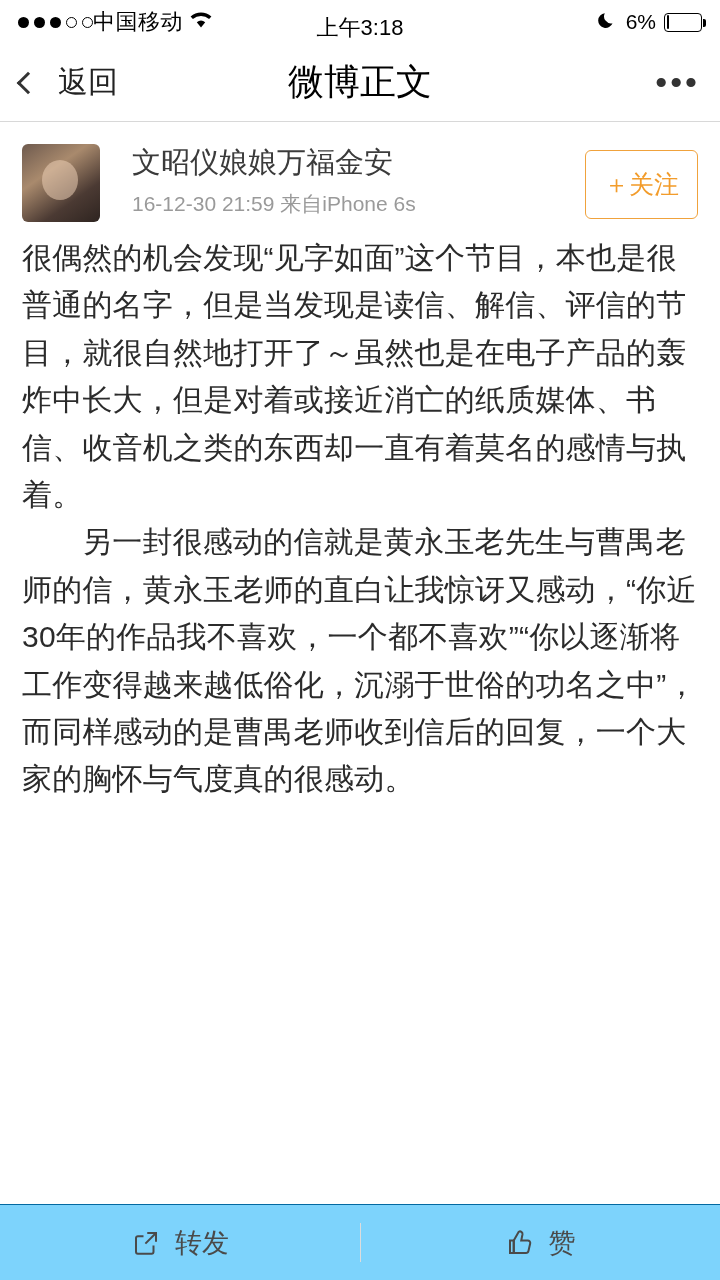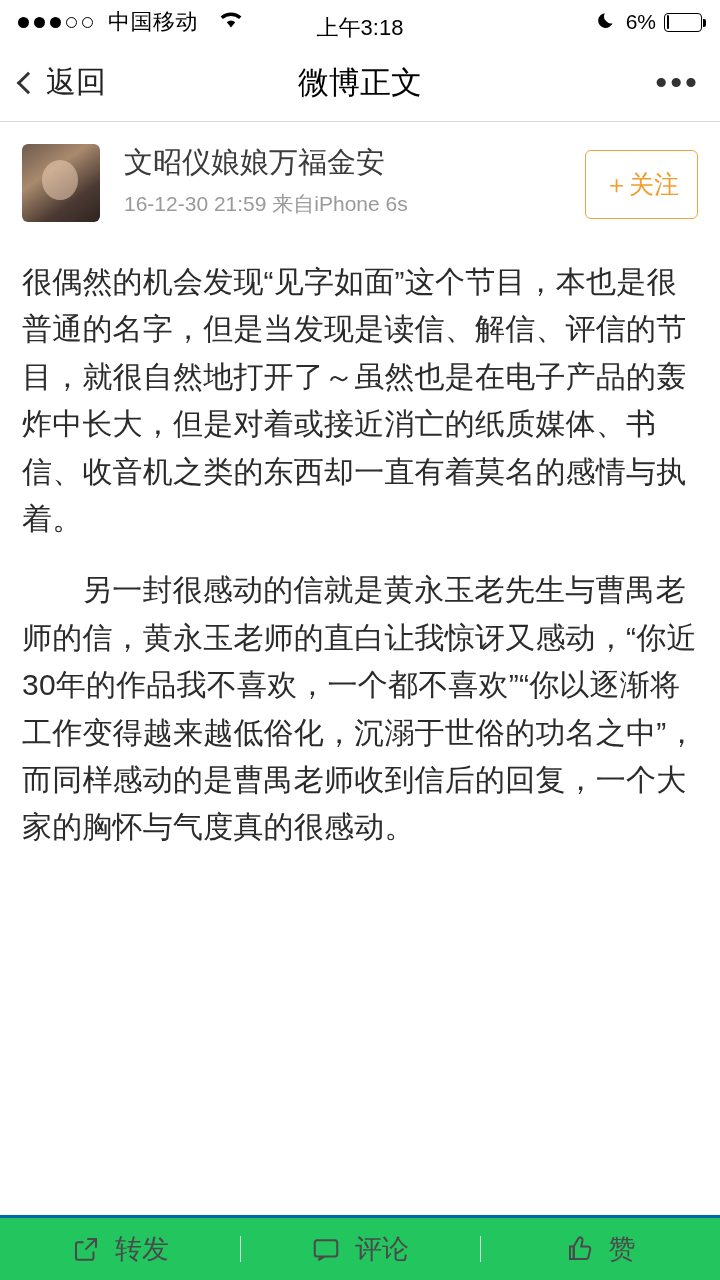--- a/index.html
+++ b/index.html
@@ -16,21 +16,21 @@
   .statusbar {
     height: 44px;
     display: flex;
     align-items: center;
     padding: 0 18px;
     font-size: 22px;
     color: #000;
     background: #fff;
     position: relative;
   }
-  .sb-left { display: flex; align-items: center; gap: 15px; }
+  .sb-left { display: flex; align-items: center; gap: 0; }
   .dots { display: flex; align-items: center; gap: 5px; }
   .dot { width: 11px; height: 11px; border-radius: 50%; background: #000; }
   .dot.hollow { background: transparent; border: 1.6px solid #000; }
   .carrier { font-size: 22px; letter-spacing: 0.5px; }
   .wifi { margin-left: 4px; display: inline-block; }
   .sb-center {
     position: absolute;
     left: 0; right: 0;
     text-align: center;
     font-size: 22px;
@@ -74,37 +74,37 @@
     display: flex;
     align-items: center;
     padding: 0 20px;
     background: #fff;
     border-bottom: 1px solid #d8d8d8;
     position: relative;
   }
   .nav-back {
     display: flex;
     align-items: center;
-    gap: 8px;
+    gap: 20px;
     font-size: 30px;
     color: #222;
   }
   .chev {
     display: inline-block;
     width: 16px; height: 16px;
     border-left: 3px solid #333;
     border-bottom: 3px solid #333;
     transform: rotate(45deg);
     margin-right: 2px;
   }
   .nav-title {
     position: absolute;
     left: 0; right: 0;
     text-align: center;
-    font-size: 31px;
+    font-size: 36px;
     color: #000;
     pointer-events: none;
   }
   .nav-more {
     margin-left: auto;
     font-size: 34px;
     letter-spacing: 3px;
     color: #333;
     line-height: 0.6;
   }
@@ -133,21 +133,21 @@
   }
   .avatar::after {
     content: "";
     position: absolute;
     left: 20px; top: 16px;
     width: 36px; height: 40px;
     border-radius: 50%;
     background: rgba(235,205,180,0.55);
   }
   .poster-meta {
-    margin-left: 24px;
+    margin-left: 32px;
     flex: 1;
     min-width: 0;
   }
   .poster-name {
     font-size: 29px;
     color: #3b3b3b;
     line-height: 1.3;
   }
   .poster-sub {
     margin-top: 8px;
@@ -166,30 +166,30 @@
     white-space: nowrap;
   }
 
   .post-body {
     font-size: 30px;
     line-height: 1.58;
     color: #2b2b2b;
     letter-spacing: 0.2px;
     padding-top: 6px;
   }
-  .post-body p { text-indent: 2em; margin-top: 24px; }
+  .post-body p { text-indent: 2em; }
   .post-body p.first { text-indent: 0; }
 
   
   .toolbar {
     position: absolute;
     left: 0; right: 0; bottom: 0;
-    height: 65px;
-    background: #22c55e;
-    border-top: 3px solid #0369a1;
+    height: 76px;
+    background: #7dd3fc;
+    border-top: 1px solid #0369a1;
     display: flex;
     align-items: center;
   }
   .tb-item {
     flex: 1;
     display: flex;
     align-items: center;
     justify-content: center;
     gap: 14px;
     font-size: 27px;
@@ -274,29 +274,20 @@
     <span class="ic">
       <svg width="30" height="30" viewBox="0 0 24 24" fill="none" stroke="#4a4a4a" stroke-width="1.6">
         <path d="M13 4h7v7"></path>
           <path d="M20 4l-8.5 8.5"></path>
         <path d="M18 14v5a1.5 1.5 0 01-1.5 1.5h-11A1.5 1.5 0 014 19V8a1.5 1.5 0 011.5-1.5H10"></path>
       </svg>
     </span>
     <span>转发</span>
   </div>
 
-  <div class="tb-item">
-    <span class="ic">
-      <svg width="30" height="30" viewBox="0 0 24 24" fill="none" stroke="#4a4a4a" stroke-width="1.6">
-        <rect x="3" y="5" width="18" height="13" rx="2"></rect>
-        <path d="M8 18l-2 3 5-3"></path>
-      </svg>
-    </span>
-    <span>评论</span>
-  </div>
 
   <div class="tb-item">
     <span class="ic">
       <svg width="30" height="30" viewBox="0 0 24 24" fill="none" stroke="#4a4a4a" stroke-width="1.6">
         <path d="M7 10v10H4V10z"></path>
         <path d="M7 10l4-7a2 2 0 013 2l-1 5h5.2a2 2 0 011.95 2.45l-1.4 6A2 2 0 0116.8 20H7z"></path>
       </svg>
     </span>
     <span>赞</span>
   </div>

